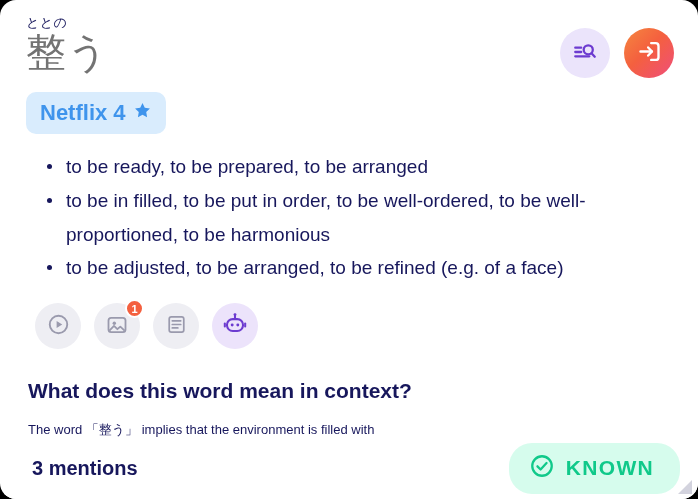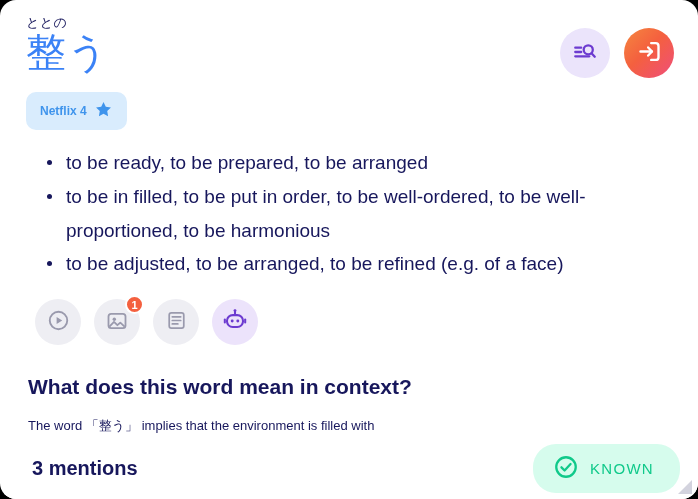--- a/index.html
+++ b/index.html
@@ -43,21 +43,21 @@
     font-size: 13px;
     color: #1a1a5e;
     letter-spacing: 0.5px;
     line-height: 1.1;
     margin-bottom: 1px;
   }
 
   .headword {
     font-size: 40px;
     line-height: 1.05;
-    color: #3b82f6;
+    color: #737373;
     letter-spacing: 1px;
     font-weight: 400;
   }
 
   .header-actions {
     display: flex;
     align-items: center;
     gap: 14px;
     padding-top: 12px;
     padding-right: 6px;
@@ -81,21 +81,21 @@
   
   .tag-row { margin-top: 14px; padding-left: 8px; }
 
   .tag {
     display: inline-flex;
     align-items: center;
     gap: 7px;
     background: #d9ecfd;
     color: #3f94ec;
     font-weight: bold;
-    font-size: 12px;
+    font-size: 22px;
     padding: 8px 14px;
     border-radius: 10px;
     cursor: pointer;
   }
 
   
   .definitions {
     margin-top: 16px;
     padding-left: 46px;
     list-style: none;
@@ -202,22 +202,22 @@
 
   .known-btn {
     display: inline-flex;
     align-items: center;
     gap: 11px;
     background: #d6fced;
     color: #10c98a;
     border: none;
     border-radius: 23px;
     padding: 10px 26px 10px 20px;
-    font-size: 15px;
-    font-weight: normal;
+    font-size: 21px;
+    font-weight: bold;
     letter-spacing: 1.3px;
     cursor: pointer;
   }
 
   
   .resize-grip {
     position: absolute;
     right: 5px;
     bottom: 4px;
     width: 20px;

